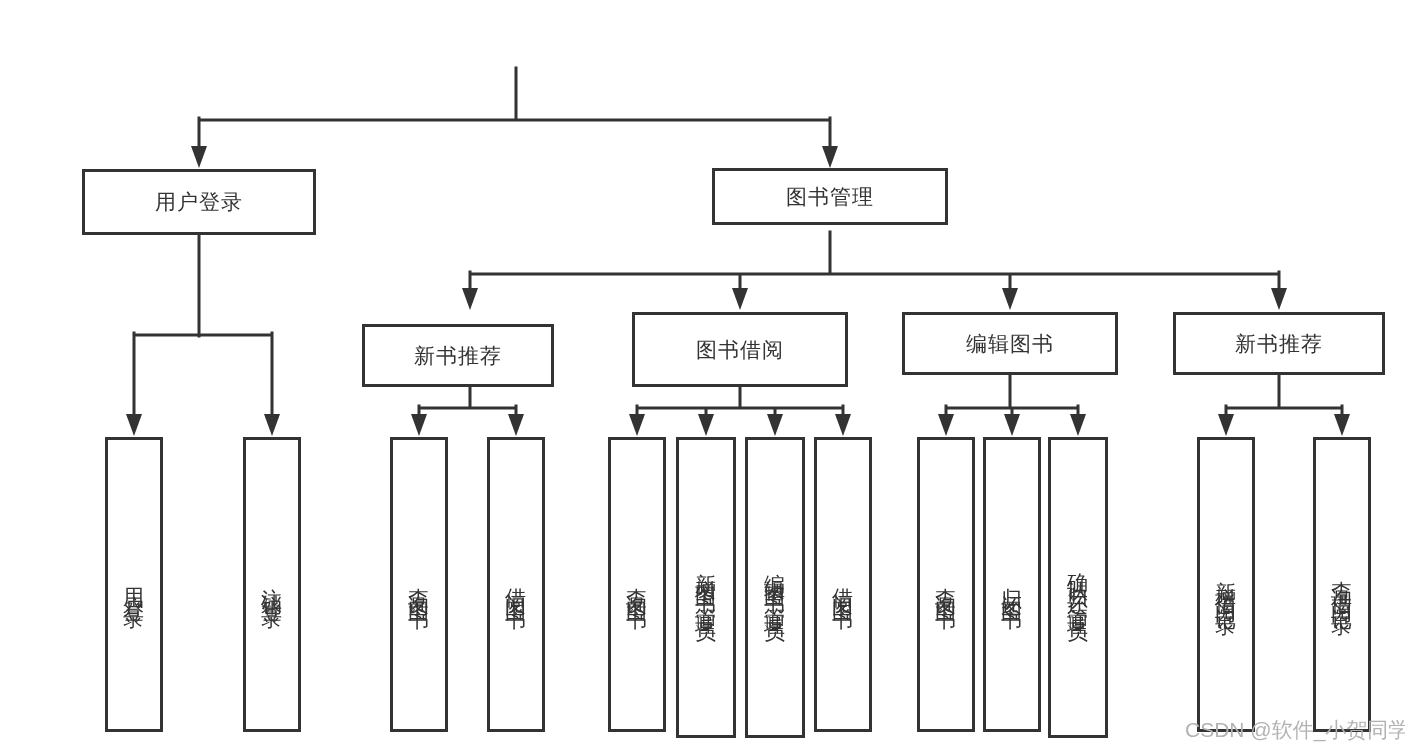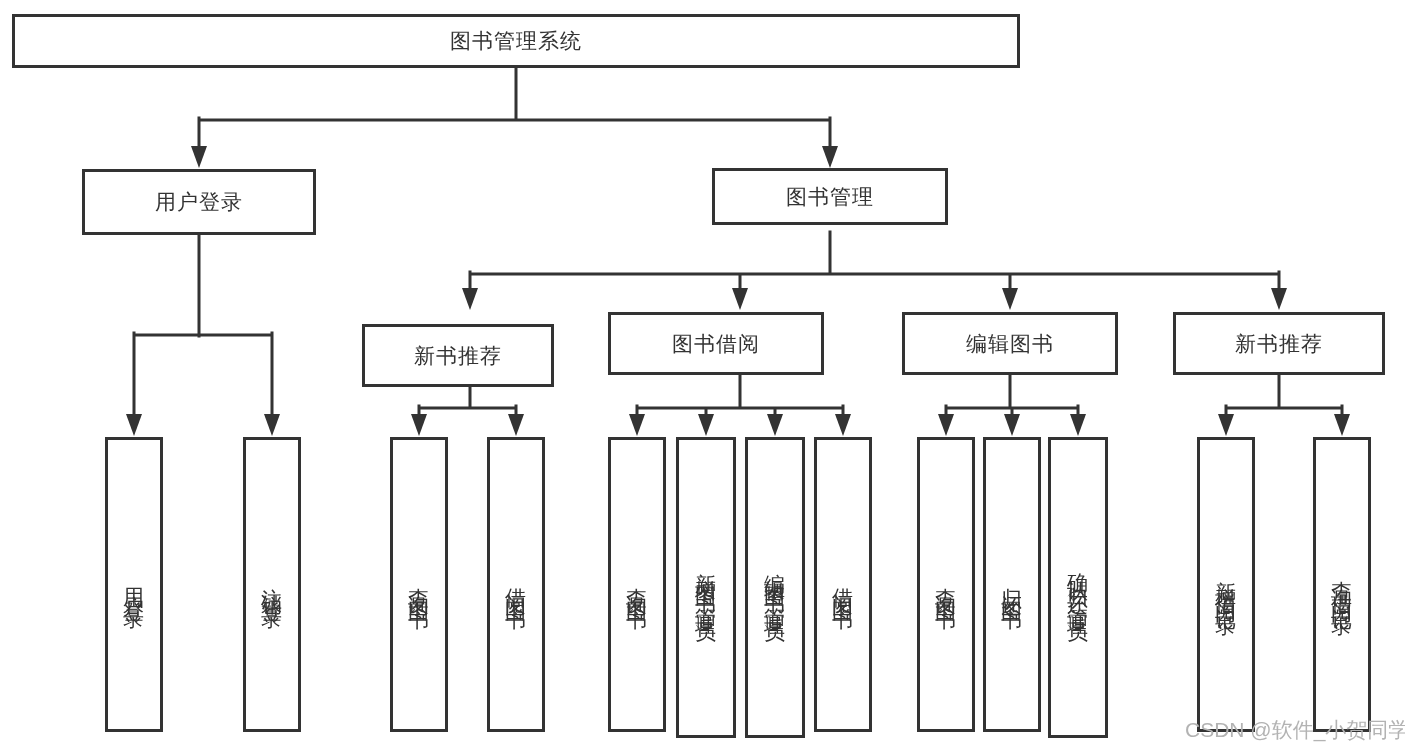--- a/index.html
+++ b/index.html
@@ -106,27 +106,26 @@
       <polygon points="767,414 783,414 775,436"></polygon>
       <polygon points="835,414 851,414 843,436"></polygon>
       <polygon points="938,414 954,414 946,436"></polygon>
       <polygon points="1004,414 1020,414 1012,436"></polygon>
       <polygon points="1070,414 1086,414 1078,436"></polygon>
       <polygon points="1218,414 1234,414 1226,436"></polygon>
       <polygon points="1334,414 1350,414 1342,436"></polygon>
     </g>
   </svg>
 
-  <div class="hbox" style="left:12px; top:14px; width:1008px; height:54px;">图书管理系统</div>
 
   <div class="hbox" style="left:82px; top:169px; width:234px; height:66px;">用户登录</div>
   <div class="hbox" style="left:712px; top:168px; width:236px; height:57px;">图书管理</div>
 
   <div class="hbox" style="left:362px; top:324px; width:192px; height:63px;">新书推荐</div>
-  <div class="hbox" style="left:608px; top:312px; width:216px; height:63px;">图书借阅</div>
+  <div class="hbox" style="left:632px; top:312px; width:216px; height:75px;">图书借阅</div>
   <div class="hbox" style="left:902px; top:312px; width:216px; height:63px;">编辑图书</div>
   <div class="hbox" style="left:1173px; top:312px; width:212px; height:63px;">新书推荐</div>
 
   <div class="vbox" style="left:105px; width:58px;">
     <span class="vtext">用户登录</span>
   </div>
   <div class="vbox" style="left:243px; width:58px;">
     <span class="vtext">注销登录</span>
   </div>
 

